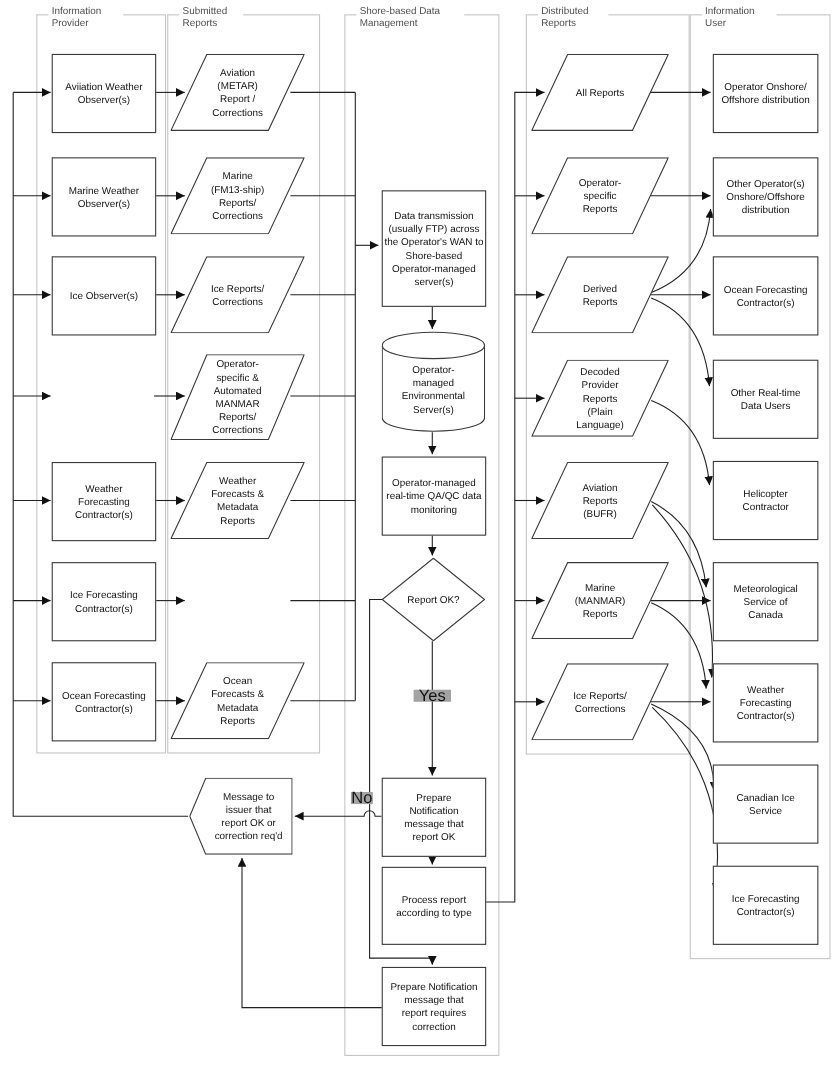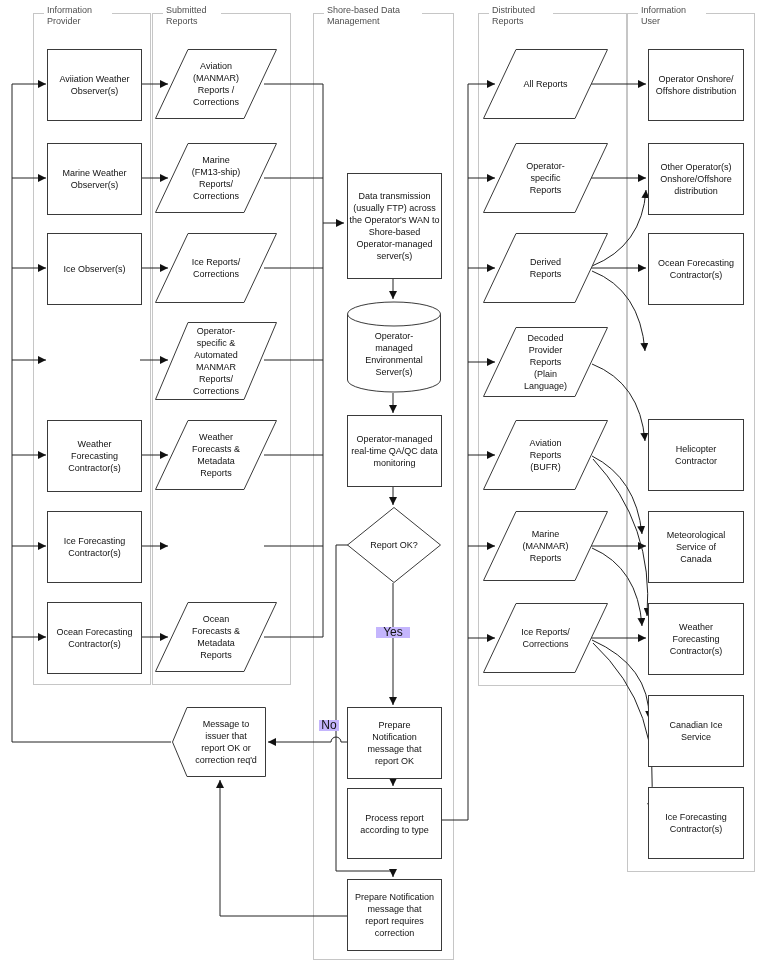--- a/index.html
+++ b/index.html
@@ -8,21 +8,21 @@
   .group{position:absolute;border:1px solid #c6c6c6;}
   .group-title{position:absolute;top:-9px;left:10px;background:#fff;color:#4f4f4f;
                font-size:9px;line-height:11px;padding:0 3px;white-space:pre-line;}
   .node{position:absolute;display:flex;align-items:center;justify-content:center;text-align:center;}
   .rect{border:1px solid #3a3a3a;background:#fff;}
   .lbl{position:relative;z-index:2;font-size:9px;line-height:12px;color:#111;}
   .shape-svg{position:absolute;left:0;top:0;width:100%;height:100%;z-index:1;}
   .shape-svg polygon,.shape-svg path,.shape-svg ellipse{fill:#fff;stroke:#3a3a3a;stroke-width:1;}
   #wires{position:absolute;left:0;top:0;width:760px;height:970px;pointer-events:none;}
   #wires path{fill:none;stroke:#222;stroke-width:1;}
-  .edge-label{position:absolute;font-size:12px;line-height:11px;background:#c4b5fd;
+  .edge-label{position:absolute;font-size:15px;line-height:11px;background:#a3a3a3;
               text-align:center;z-index:3;color:#111;}
 </style>
 </head>
 <body>
 
 <div id="canvas">
 
   <div class="group" style="left:33px;top:13px;width:116px;height:670px">
     <div class="group-title" style="width:62px">Information
 Provider</div>
@@ -132,21 +132,21 @@
       <span class="lbl" style="width:80px">Ice Forecasting Contractor(s)</span>
     </div>
   <div class="node rect" style="left:47px;top:602px;width:93px;height:70px">
       <span class="lbl" style="width:90px">Ocean Forecasting Contractor(s)</span>
     </div>
 
   <div class="node" style="left:155px;top:49px;width:122px;height:70px">
       <svg class="shape-svg" viewBox="0 0 122 70" preserveAspectRatio="none">
         <polygon points="33,0.5 121.5,0.5 89,69.5 0.5,69.5"></polygon>
       </svg>
-      <span class="lbl" style="width:66px">Aviation (MANMAR) Reports / Corrections</span>
+      <span class="lbl" style="width:66px">Aviation (METAR) Report / Corrections</span>
     </div>
   <div class="node" style="left:155px;top:143px;width:122px;height:70px">
       <svg class="shape-svg" viewBox="0 0 122 70" preserveAspectRatio="none">
         <polygon points="33,0.5 121.5,0.5 89,69.5 0.5,69.5"></polygon>
       </svg>
       <span class="lbl" style="width:58px">Marine (FM13-ship) Reports/ Corrections</span>
     </div>
   <div class="node" style="left:155px;top:233px;width:122px;height:70px">
       <svg class="shape-svg" viewBox="0 0 122 70" preserveAspectRatio="none">
         <polygon points="33,0.5 121.5,0.5 89,69.5 0.5,69.5"></polygon>
@@ -260,20 +260,23 @@
 
   <div class="node rect" style="left:648px;top:143px;width:94px;height:70px">
       <span class="lbl" style="width:90px">Other Operator(s) Onshore/Offshore distribution</span>
     </div>
   <div class="node rect" style="left:648px;top:49px;width:94px;height:70px">
       <span class="lbl" style="width:90px">Operator Onshore/ Offshore distribution</span>
     </div>
   <div class="node rect" style="left:648px;top:233px;width:94px;height:70px">
       <span class="lbl" style="width:90px">Ocean Forecasting Contractor(s)</span>
     </div>
+  <div class="node rect" style="left:648px;top:327px;width:94px;height:70px">
+      <span class="lbl" style="width:82px">Other Real-time Data Users</span>
+    </div>
   <div class="node rect" style="left:648px;top:419px;width:94px;height:70px">
       <span class="lbl" style="width:60px">Helicopter Contractor</span>
     </div>
   <div class="node rect" style="left:648px;top:511px;width:94px;height:70px">
       <span class="lbl" style="width:72px">Meteorological Service of Canada</span>
     </div>
   <div class="node rect" style="left:648px;top:603px;width:94px;height:70px">
       <span class="lbl" style="width:72px">Weather Forecasting Contractor(s)</span>
     </div>
   <div class="node rect" style="left:648px;top:695px;width:94px;height:70px">

